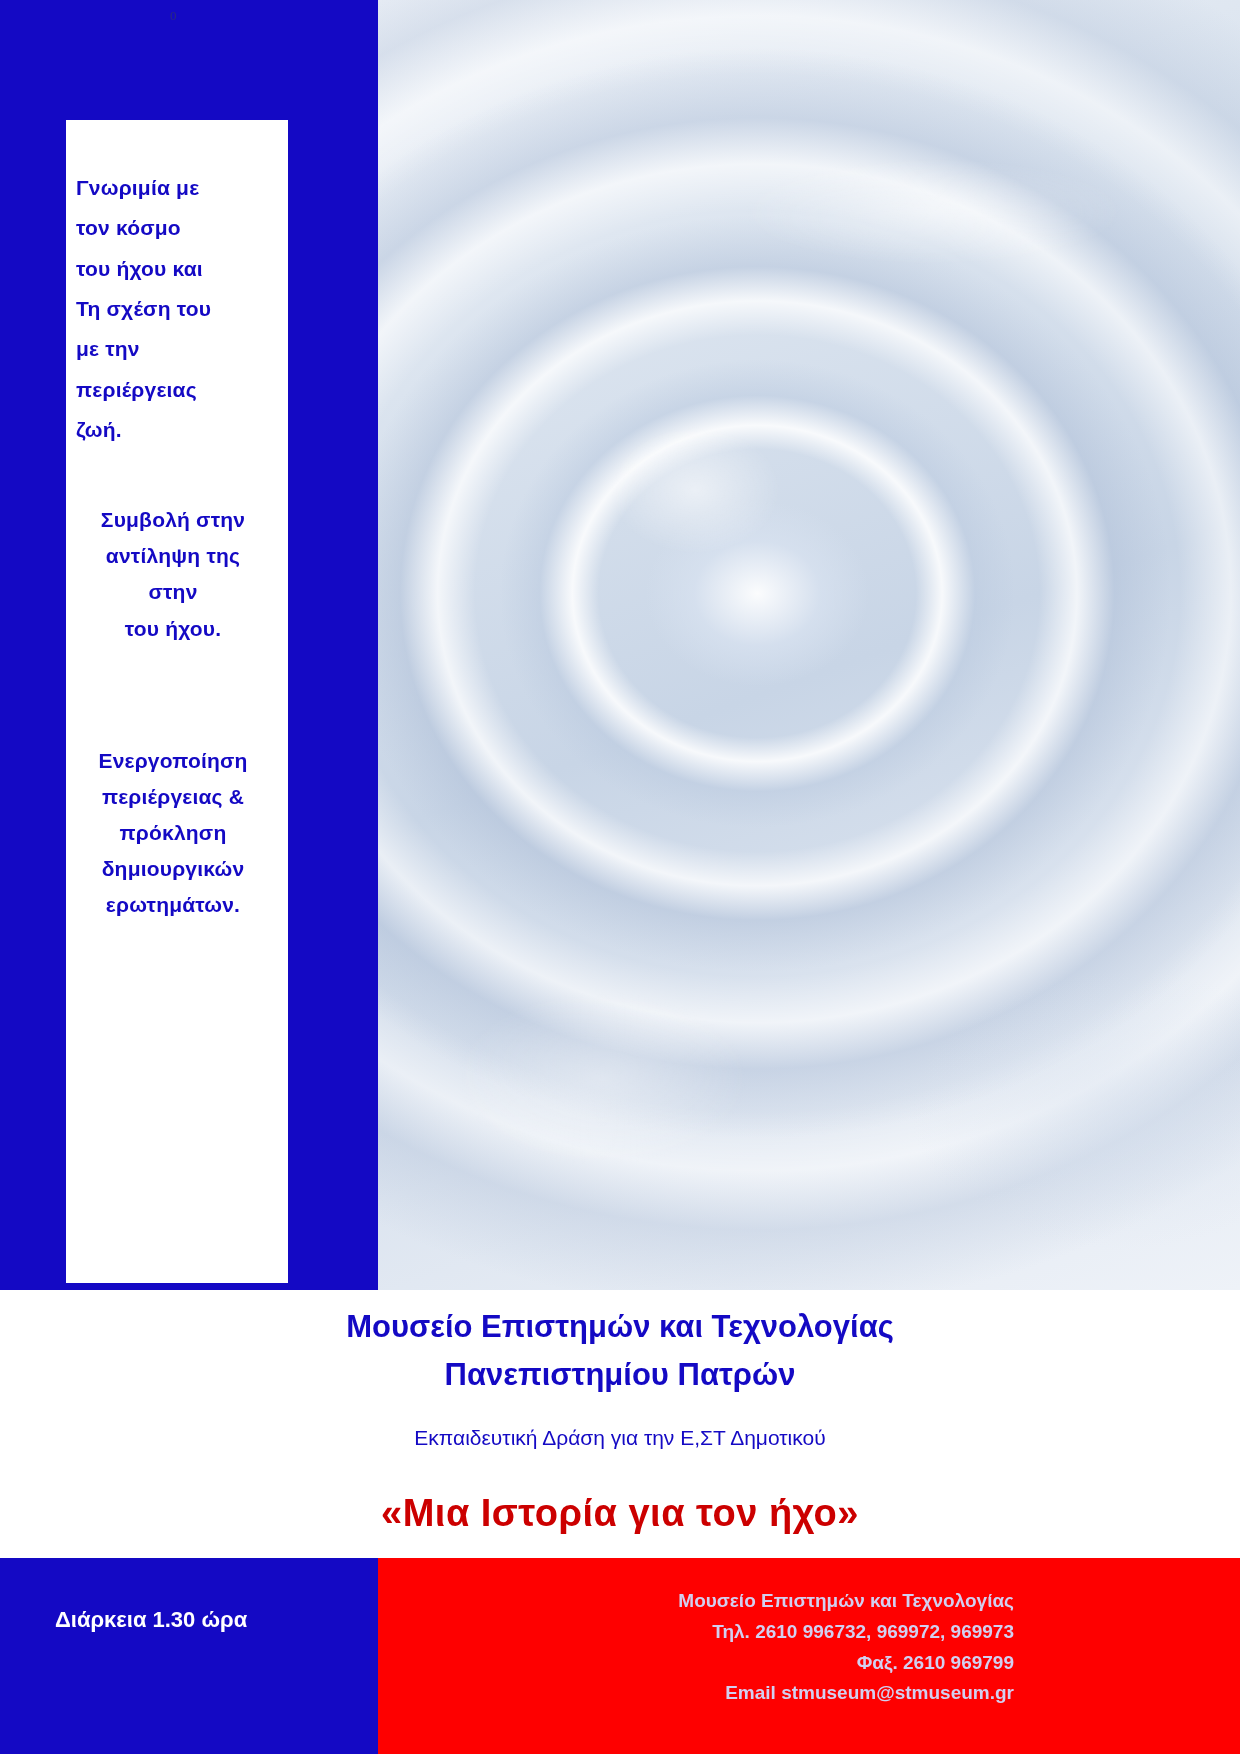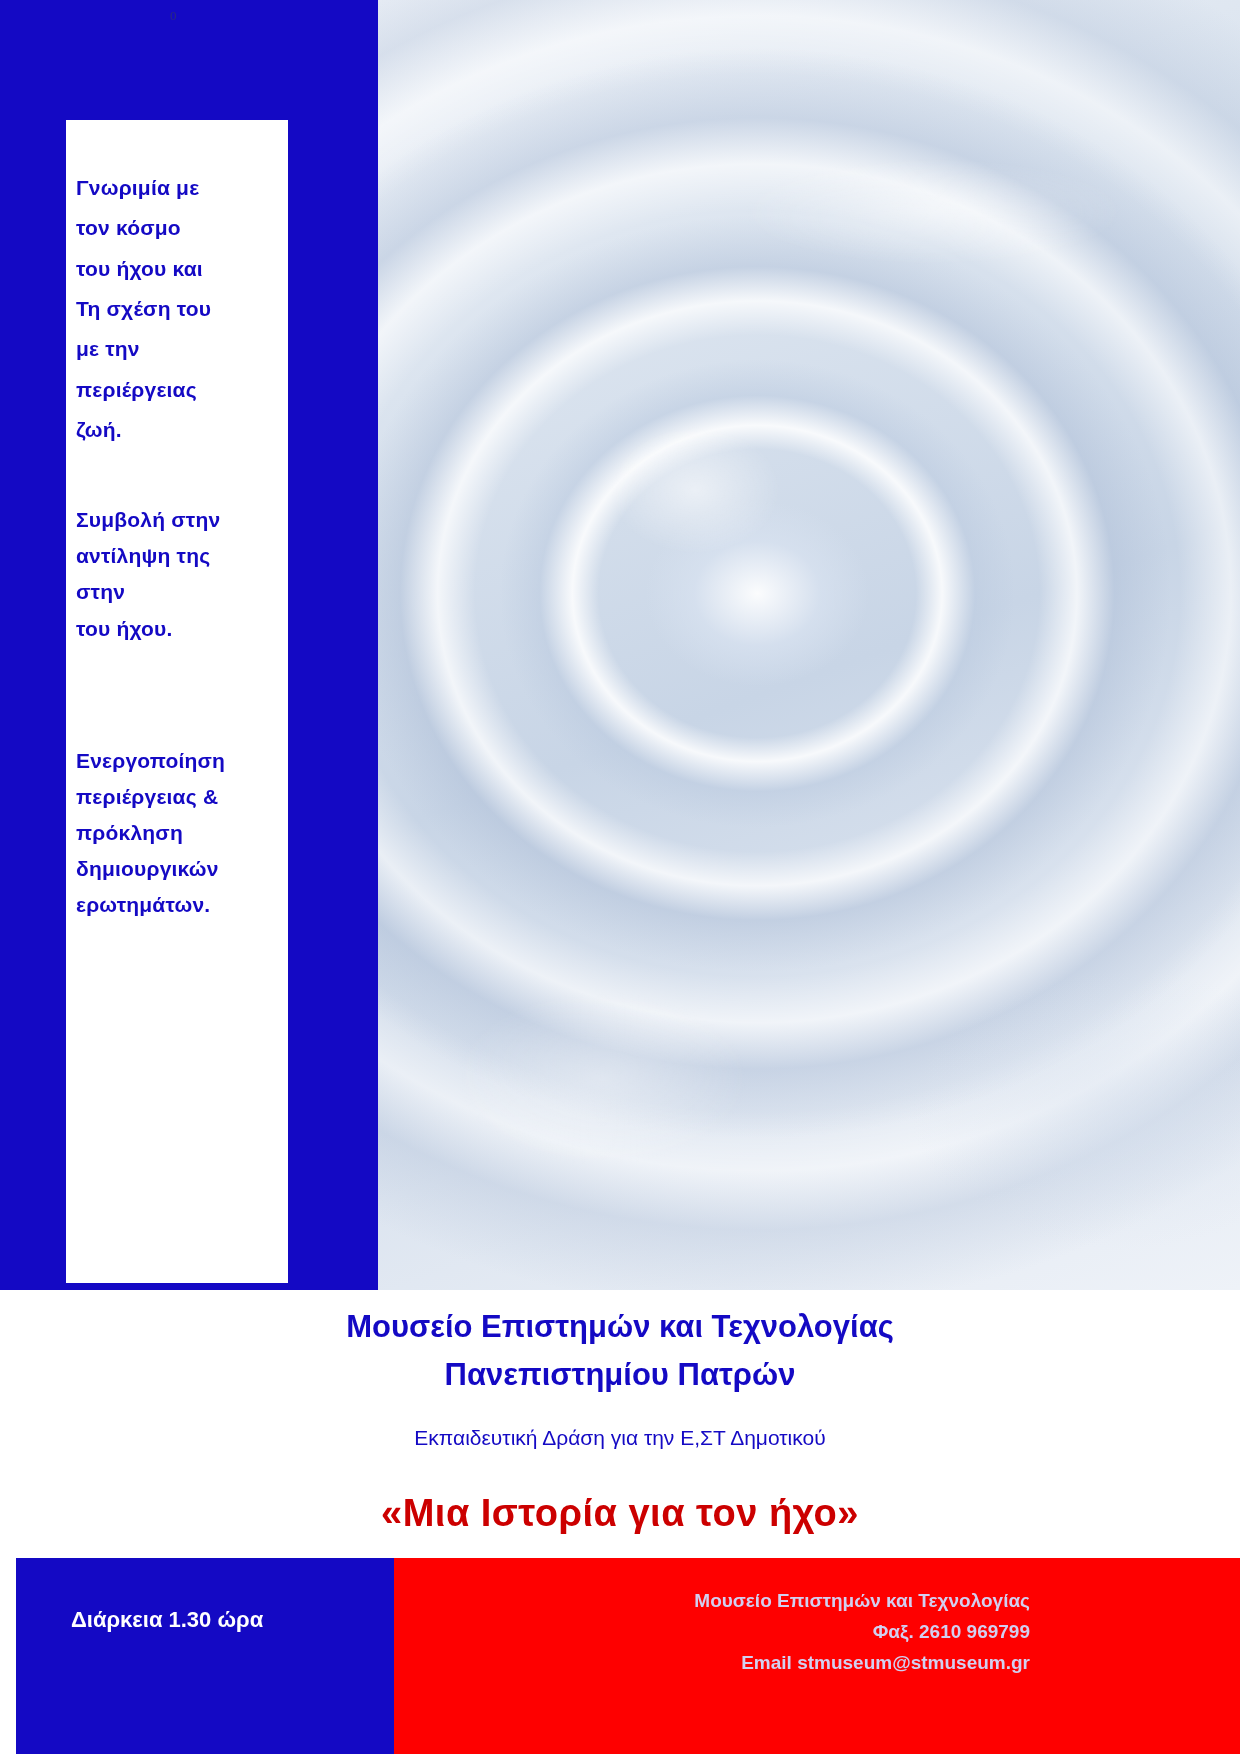--- a/index.html
+++ b/index.html
@@ -85,21 +85,21 @@
   .text-card p {
     margin: 0;
     color: #1409c4;
     font-weight: bold;
     font-size: 21px;
     line-height: 1.92;
     letter-spacing: 0.2px;
   }
   .block-gap-1 { height: 52px; }
   .block-gap-2 { height: 96px; }
-  .para-tight { line-height: 1.72 !important; }
+  .para-tight { line-height: 1.72 !important; text-align: center; }
 
   
   .mid-band {
     position: absolute;
     left: 0; top: 1290px;
     width: 1240px;
     height: 268px;
     background: #ffffff;
     text-align: center;
   }
@@ -123,21 +123,21 @@
     padding-top: 26px;
     color: #cc0000;
     font-size: 38px;
     font-weight: bold;
     letter-spacing: 0.5px;
   }
 
   
   .bottom-bar {
     position: absolute;
-    left: 16px; top: 1558px;
+    left: 0; top: 1558px;
     width: 1036px;
     height: 196px;
   }
   .bottom-blue {
     position: absolute;
     left: 0; top: 0;
     width: 378px;
     height: 196px;
     background: #1409c4;
   }
@@ -211,18 +211,19 @@
     <div class="subtitle">Εκπαιδευτική Δράση για την Ε,ΣΤ Δημοτικού</div>
     <div class="main-title">«Μια Ιστορία για τον ήχο»</div>
   </div>
 
   <div class="bottom-bar">
     <div class="bottom-blue"></div>
     <div class="bottom-red"></div>
     <div class="duration">Διάρκεια  1.30 ώρα</div>
     <div class="contact">
       <div>Μουσείο Επιστημών και Τεχνολογίας</div>
+      <div>Τηλ. 2610 996732, 969972, 969973</div>
       <div>Φαξ. 2610 969799</div>
       <div>Email stmuseum@stmuseum.gr</div>
     </div>
   </div>
 
 </div>
 
 </body></html>

